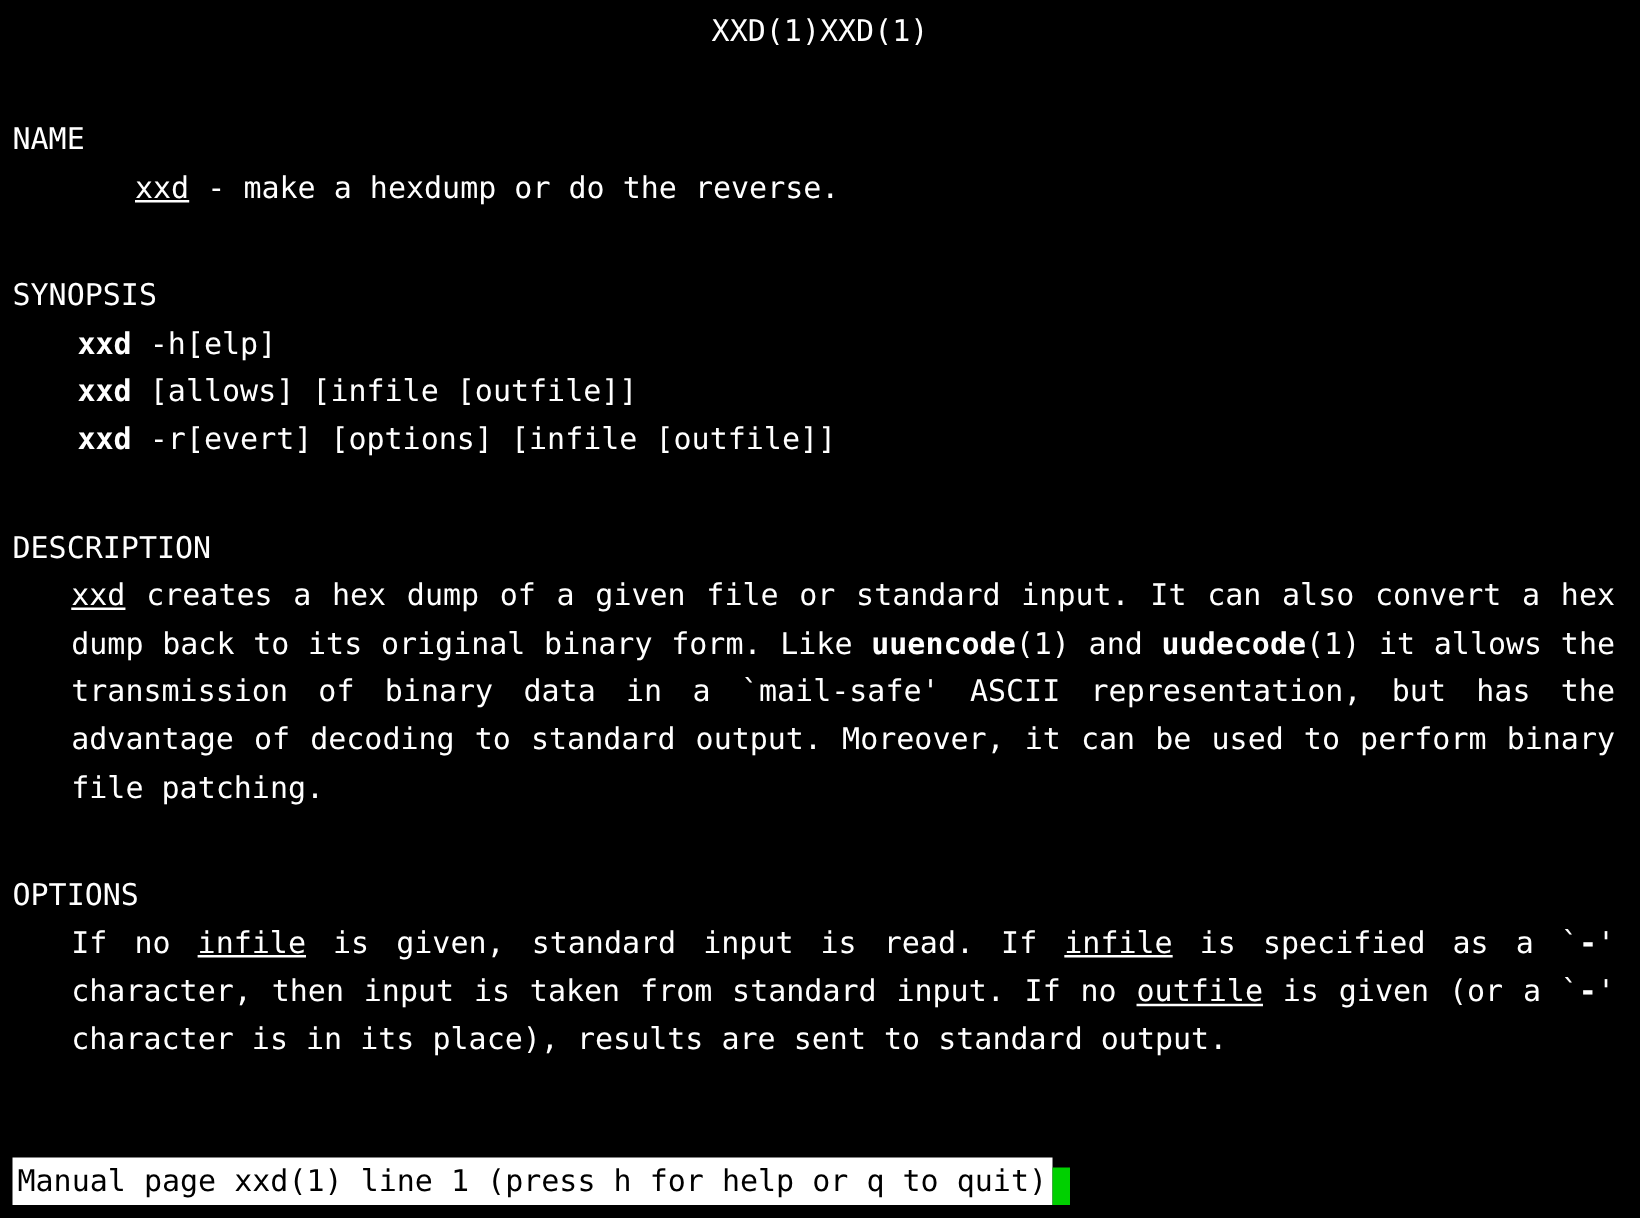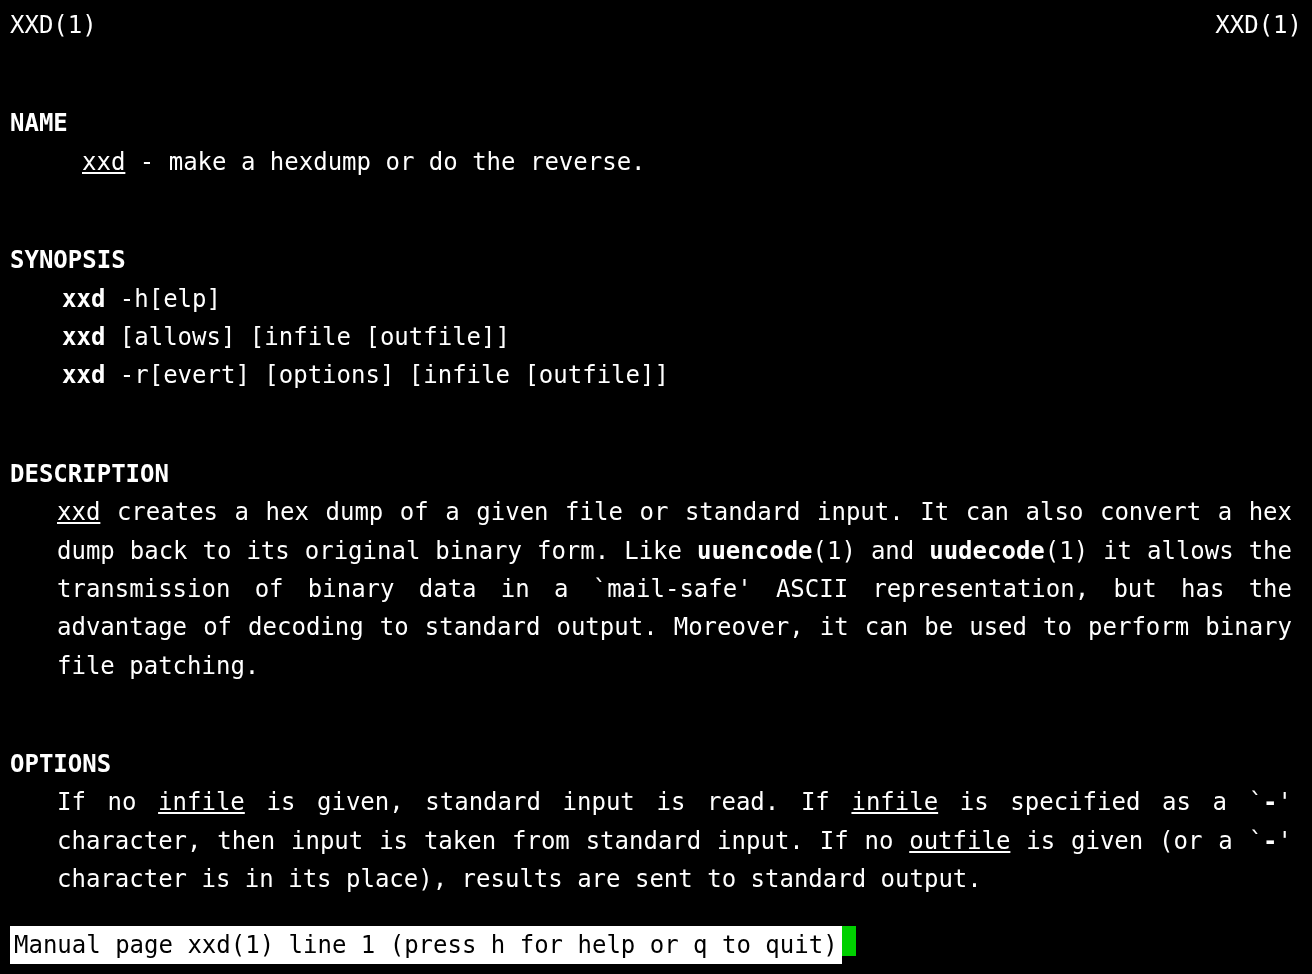--- a/index.html
+++ b/index.html
@@ -14,26 +14,26 @@
       font-size: 24px;
       line-height: 1.6;
       width: 1312px;
       height: 974px;
       overflow: hidden;
       position: relative;
       padding: 6px 10px 0 10px;
     }
     .header-line {
       display: flex;
-      justify-content: space-between;
+      justify-content: center;
       margin-bottom: 40px;
     }
     .section-heading {
-      font-weight: bold;
-      margin-top: 60px;
+      font-weight: normal;
+      margin-top: 48px;
       margin-bottom: 0;
     }
     .bold {
       font-weight: bold;
     }
     .underline {
       text-decoration: underline;
     }
     .synopsis-line {
       margin-left: 52px;
@@ -41,36 +41,36 @@
     .desc-block {
       margin-left: 47px;
       text-align: justify;
       padding-right: 10px;
     }
     .status-bar {
       position: absolute;
       bottom: 10px;
       left: 10px;
       display: flex;
-      align-items: flex-start;
+      align-items: flex-end;
     }
     .status-text {
       background: #fff;
       color: #000;
       padding: 0 4px;
     }
     .cursor {
       display: inline-block;
       width: 14px;
       height: 30px;
       background: #00d000;
       vertical-align: bottom;
     }
     .name-line {
-      margin-left: 72px;
+      margin-left: 98px;
     }
   </style>
 </head>
 <body>
 
 <div class="header-line">
   <span>XXD(1)</span>
   <span>XXD(1)</span>
 </div>
 

